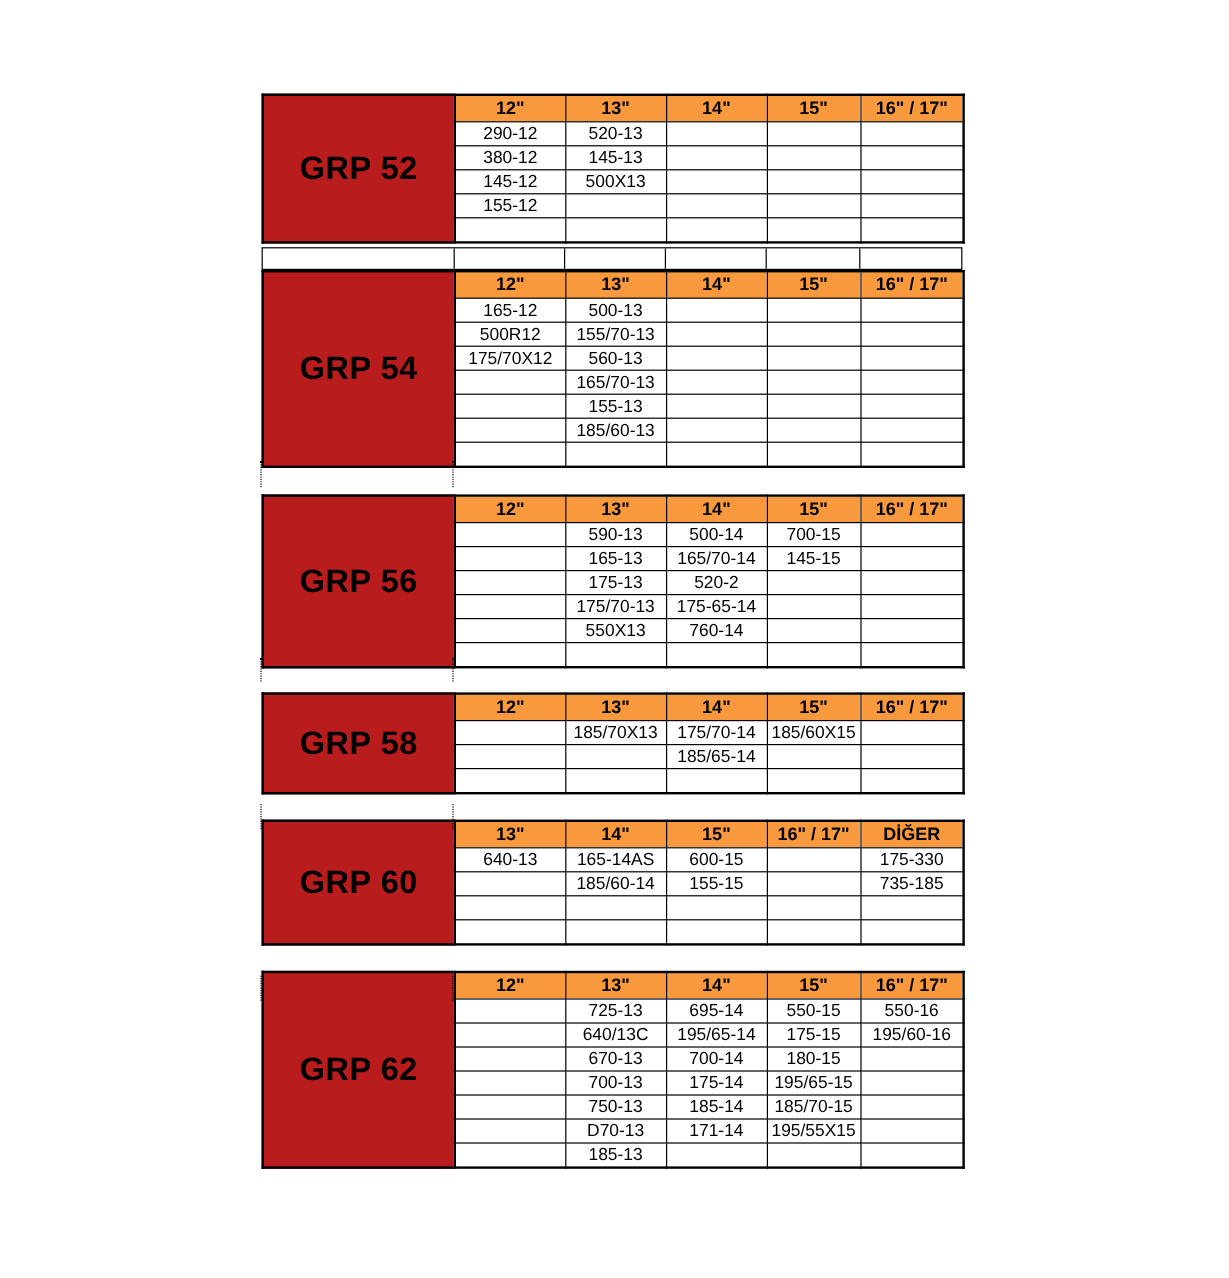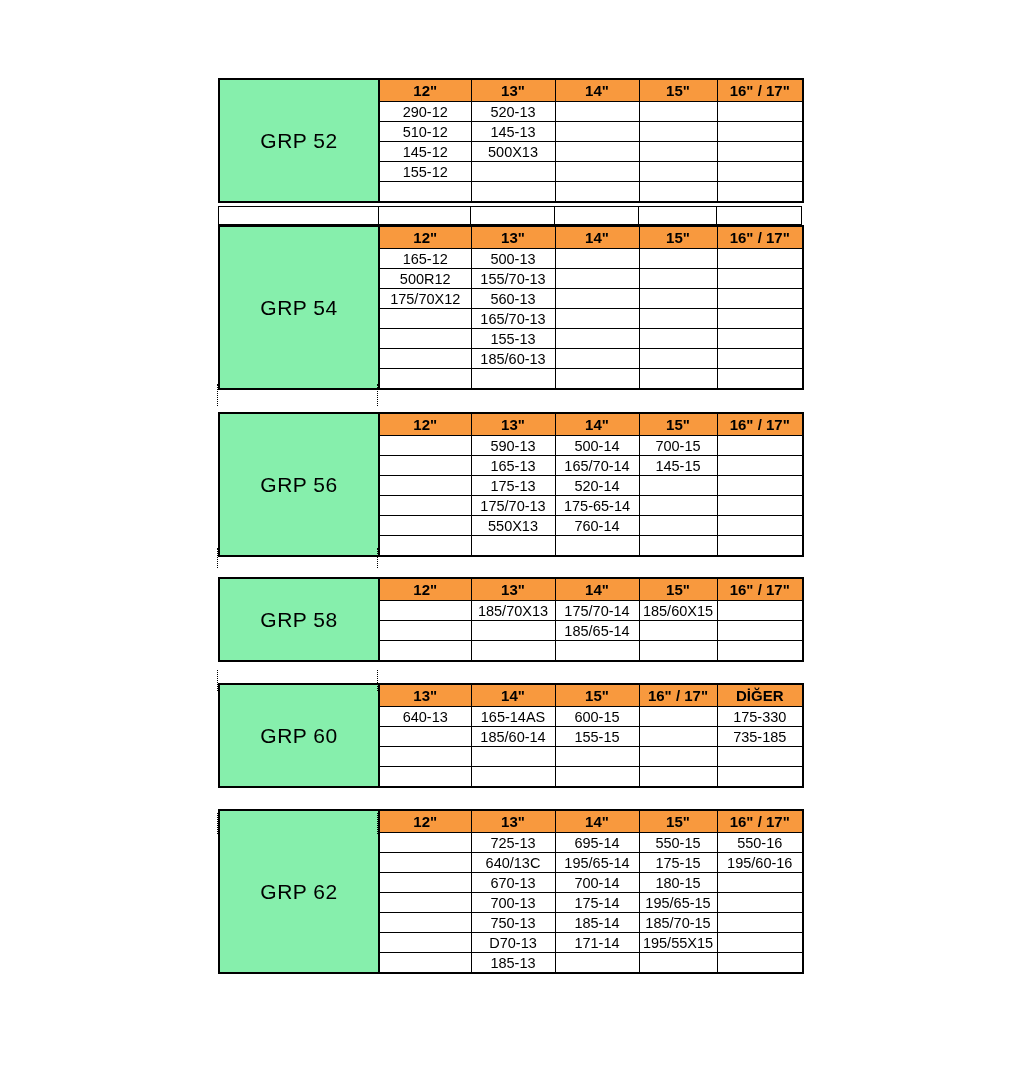--- a/index.html
+++ b/index.html
@@ -15,28 +15,28 @@
   .stack {
     position: absolute;
     left: 218px;
     top: 78px;
     width: 584px;
   }
   .tbl { display: flex; }
   .label {
     width: 160px;
     box-sizing: border-box;
-    background: #86efac;
+    background: #b91c1c;
     border: 2px solid #000;
     border-right: none;
     display: flex;
     align-items: center;
     justify-content: center;
-    font-size: 21px;
-    font-weight: normal;
+    font-size: 27px;
+    font-weight: bold;
     letter-spacing: 0.5px;
     flex: none;
   }
   table.grid {
     border-collapse: collapse;
     table-layout: fixed;
     width: 424px;
     border: 2px solid #000;
     flex: none;
   }
@@ -109,21 +109,21 @@
           </thead>
           <tbody>
             <tr>
               <td>290-12</td>
               <td>520-13</td>
               <td></td>
               <td></td>
               <td></td>
             </tr>
             <tr>
-              <td>510-12</td>
+              <td>380-12</td>
               <td>145-13</td>
               <td></td>
               <td></td>
               <td></td>
             </tr>
             <tr>
               <td>145-12</td>
               <td>500X13</td>
               <td></td>
               <td></td>
@@ -256,21 +256,21 @@
             <tr>
               <td></td>
               <td>165-13</td>
               <td>165/70-14</td>
               <td>145-15</td>
               <td></td>
             </tr>
             <tr>
               <td></td>
               <td>175-13</td>
-              <td>520-14</td>
+              <td>520-2</td>
               <td></td>
               <td></td>
             </tr>
             <tr>
               <td></td>
               <td>175/70-13</td>
               <td>175-65-14</td>
               <td></td>
               <td></td>
             </tr>

